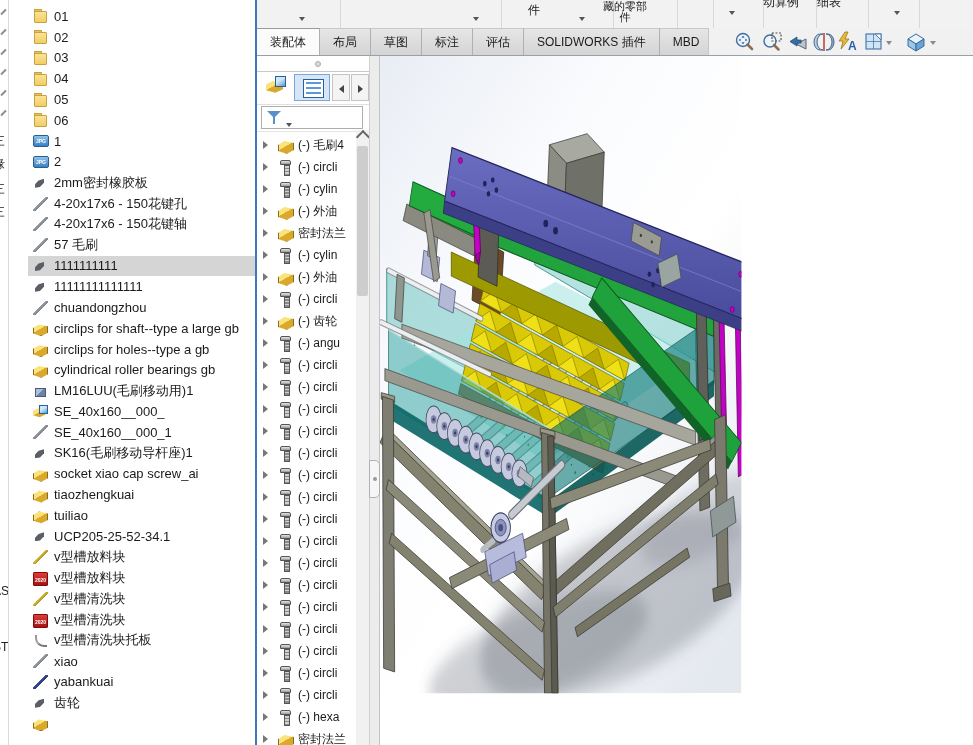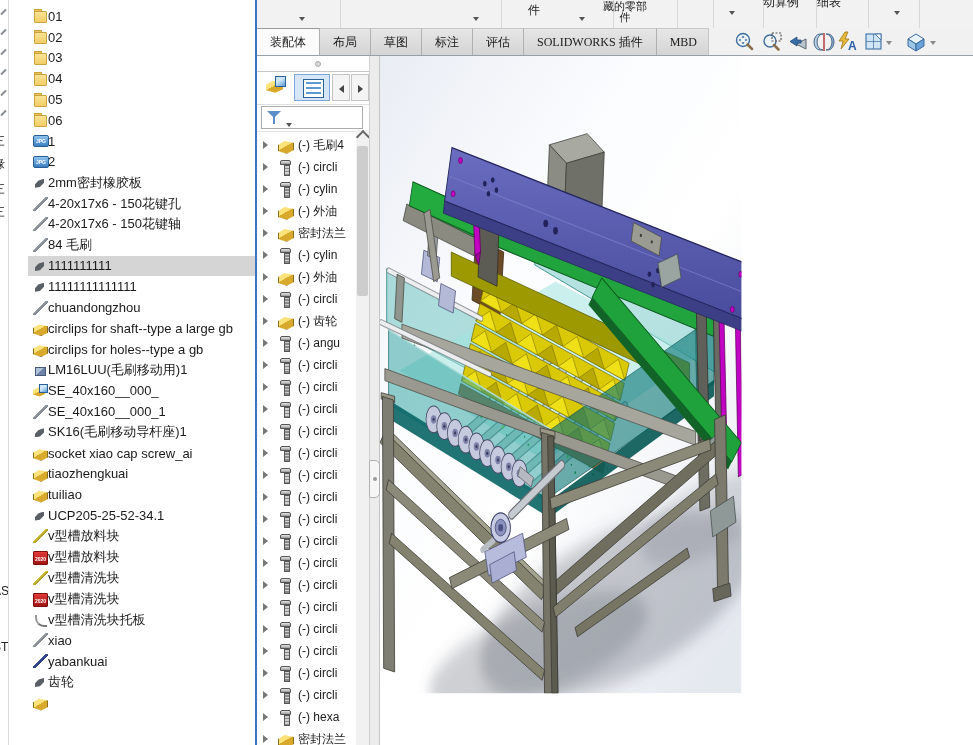--- a/index.html
+++ b/index.html
@@ -5,21 +5,21 @@
   html,body{margin:0;padding:0;background:#fff;}
   #root{position:relative;width:973px;height:745px;overflow:hidden;
         font-family:"Liberation Sans","DejaVu Sans",sans-serif;font-size:13px;color:#1a1a1a;background:#fff;}
   
   #edge-strip{position:absolute;left:0;top:0;width:8px;height:745px;background:#fff;overflow:hidden;border-right:1px solid #d9d9d9;z-index:5;}
   .edge-mark{position:absolute;left:0px;width:7px;height:2px;background:#8a8f96;transform:rotate(-45deg);}
   .edge-frag{position:absolute;left:-7px;font-size:12px;color:#222;white-space:nowrap;}
   
   #file-panel{position:absolute;left:9px;top:0;width:246px;height:745px;background:#fff;overflow:hidden;}
   #file-list{position:absolute;left:0;top:6px;width:100%;}
-  .file-row{display:flex;align-items:center;height:20.8px;margin-left:19px;padding-left:5px;white-space:nowrap;}
+  .file-row{display:flex;align-items:center;height:20.8px;margin-left:19px;padding-left:5px;gap:6px;white-space:nowrap;}
   .file-row.sel{background:#d5d5d5;}
   .file-label{font-size:13px;}
   .fi{flex:0 0 15px;height:14px;position:relative;display:inline-block;}
   .fi-folder::before{content:"";position:absolute;left:1px;top:0;width:6px;height:3px;background:#e8c35a;border:1px solid #c9a23e;border-bottom:none;border-radius:1px 1px 0 0;}
   .fi-folder::after{content:"";position:absolute;left:1px;top:2px;width:11px;height:10px;background:linear-gradient(#fbe396,#f0cd66);border:1px solid #c9a23e;border-radius:1px;}
   .fi-jpg::after{content:"JPG";position:absolute;left:0;top:1px;width:14px;height:10px;background:linear-gradient(#8fc3ec,#3a7ec2);border:1px solid #2a5e92;border-radius:2px;color:#fff;font-size:5px;font-weight:bold;text-align:center;line-height:10px;}
   .fi-part::after{content:"";position:absolute;left:0;top:2px;width:13px;height:11px;background:linear-gradient(150deg,#fbe27a 45%,#d9a92c 46%);border:0.5px solid #8a6d1a;clip-path:polygon(0 35%,40% 8%,100% 22%,100% 72%,55% 98%,0 78%);}
   .fi-asm::before{content:"";position:absolute;left:0;top:3px;width:12px;height:10px;background:linear-gradient(150deg,#fbe27a 45%,#d9a92c 46%);clip-path:polygon(0 35%,40% 8%,100% 22%,100% 72%,55% 98%,0 78%);}
   .fi-asm::after{content:"";position:absolute;right:0;top:0;width:7px;height:7px;background:linear-gradient(145deg,#cfe7f8 40%,#5b9bd5);border:1px solid #2a6099;}
   .fi-sw2020::after{content:"2020";position:absolute;left:0;top:1px;width:13px;height:12px;background:linear-gradient(#e23a3a,#a31414);border:1px solid #7c0e0e;border-radius:1px;color:#fff;font-size:5px;font-weight:bold;text-align:center;line-height:15px;}
@@ -36,21 +36,21 @@
   .frag{position:absolute;font-size:12px;color:#1a1a1a;white-space:normal;}
   .frag.gray{color:#9a9a9a;margin-top:28px;}
   .frag0{left:6px;top:2px}.frag1{left:161px;top:2px}.frag2{left:271px;top:2px}
   .frag3{left:345px;top:1px;width:46px;line-height:11px;font-size:11px;text-align:center;}
   .frag4{left:506px;top:-6px}.frag5{left:560px;top:-6px}
   .rcaret{position:absolute;width:0;height:0;border-left:3.5px solid transparent;border-right:3.5px solid transparent;border-top:4px solid #555;}
   .rc0{left:42px;top:17px}.rc1{left:216px;top:17px}.rc2{left:322px;top:17px}.rc3{left:472px;top:11px}.rc4{left:637px;top:11px}
   .rsep{position:absolute;top:0;width:1px;height:28px;background:#d8d8d8;}
   
   #tab-bar{position:absolute;left:257px;top:28px;width:716px;height:28px;background:#d2d2d2;border-bottom:1px solid #9aa0a8;box-sizing:border-box;}
-  .tab{display:inline-block;height:27px;line-height:27px;padding:0 13px;font-size:12px;background:linear-gradient(#e6e6e6,#d4d4d4);border-right:1px solid #b0b0b0;border-top:1px solid #c8c8c8;box-sizing:border-box;vertical-align:top;font-family:Liberation Serif, serif;}
+  .tab{display:inline-block;height:27px;line-height:27px;padding:0 13px;font-size:12px;background:linear-gradient(#e6e6e6,#d4d4d4);border-right:1px solid #b0b0b0;border-top:1px solid #c8c8c8;box-sizing:border-box;vertical-align:top;}
   .tab.active{background:#fbfbfb;border-top:1px solid #9a9a9a;}
   #hud-zone{position:absolute;left:451px;top:0;width:265px;height:27px;background:#f1f1f1;border-left:1px solid #c6c6c6;}
   .hud-ic{position:absolute;top:3px;width:22px;height:22px;}
   .hud-caret{position:absolute;width:0;height:0;border-left:3.5px solid transparent;border-right:3.5px solid transparent;border-top:4px solid #8a8a8a;top:13px;}
   
   #tree-panel{position:absolute;left:257px;top:56px;width:112px;height:689px;background:#fff;overflow:hidden;}
   #tree-topstrip{position:relative;height:15px;border-bottom:1px solid #c8c8c8;}
   .panel-dot{position:absolute;left:58px;top:5px;width:6px;height:6px;border-radius:50%;background:#d9d9d9;border:1px solid #aaa;box-sizing:border-box;}
   #tree-header{position:relative;height:32px;border-bottom:1px solid #e0e0e0;}
   #asm-icon{position:absolute;left:9px;top:4px;width:20px;height:18px;}
@@ -149,41 +149,45 @@
         <div class="file-row">
           <span class="fi fi-line-gray"></span>
           <span class="file-label">4-20x17x6 - 150花键孔</span>
         </div>
         <div class="file-row">
           <span class="fi fi-line-gray"></span>
           <span class="file-label">4-20x17x6 - 150花键轴</span>
         </div>
         <div class="file-row">
           <span class="fi fi-line-gray"></span>
-          <span class="file-label">84 毛刷</span>
+          <span class="file-label">57 毛刷</span>
         </div>
         <div class="file-row sel">
           <span class="fi fi-small-dark"></span>
           <span class="file-label">1111111111</span>
         </div>
         <div class="file-row">
           <span class="fi fi-small-dark"></span>
           <span class="file-label">11111111111111</span>
         </div>
         <div class="file-row">
           <span class="fi fi-line-gray"></span>
           <span class="file-label">chuandongzhou</span>
         </div>
         <div class="file-row">
           <span class="fi fi-part"></span>
           <span class="file-label">circlips for shaft--type a large gb</span>
         </div>
         <div class="file-row">
           <span class="fi fi-part"></span>
           <span class="file-label">circlips for holes--type a gb</span>
+        </div>
+        <div class="file-row">
+          <span class="fi fi-part"></span>
+          <span class="file-label">cylindrical roller bearings gb</span>
         </div>
         <div class="file-row">
           <span class="fi fi-tiny-blue"></span>
           <span class="file-label">LM16LUU(毛刷移动用)1</span>
         </div>
         <div class="file-row">
           <span class="fi fi-asm"></span>
           <span class="file-label">SE_40x160__000_</span>
         </div>
         <div class="file-row">

